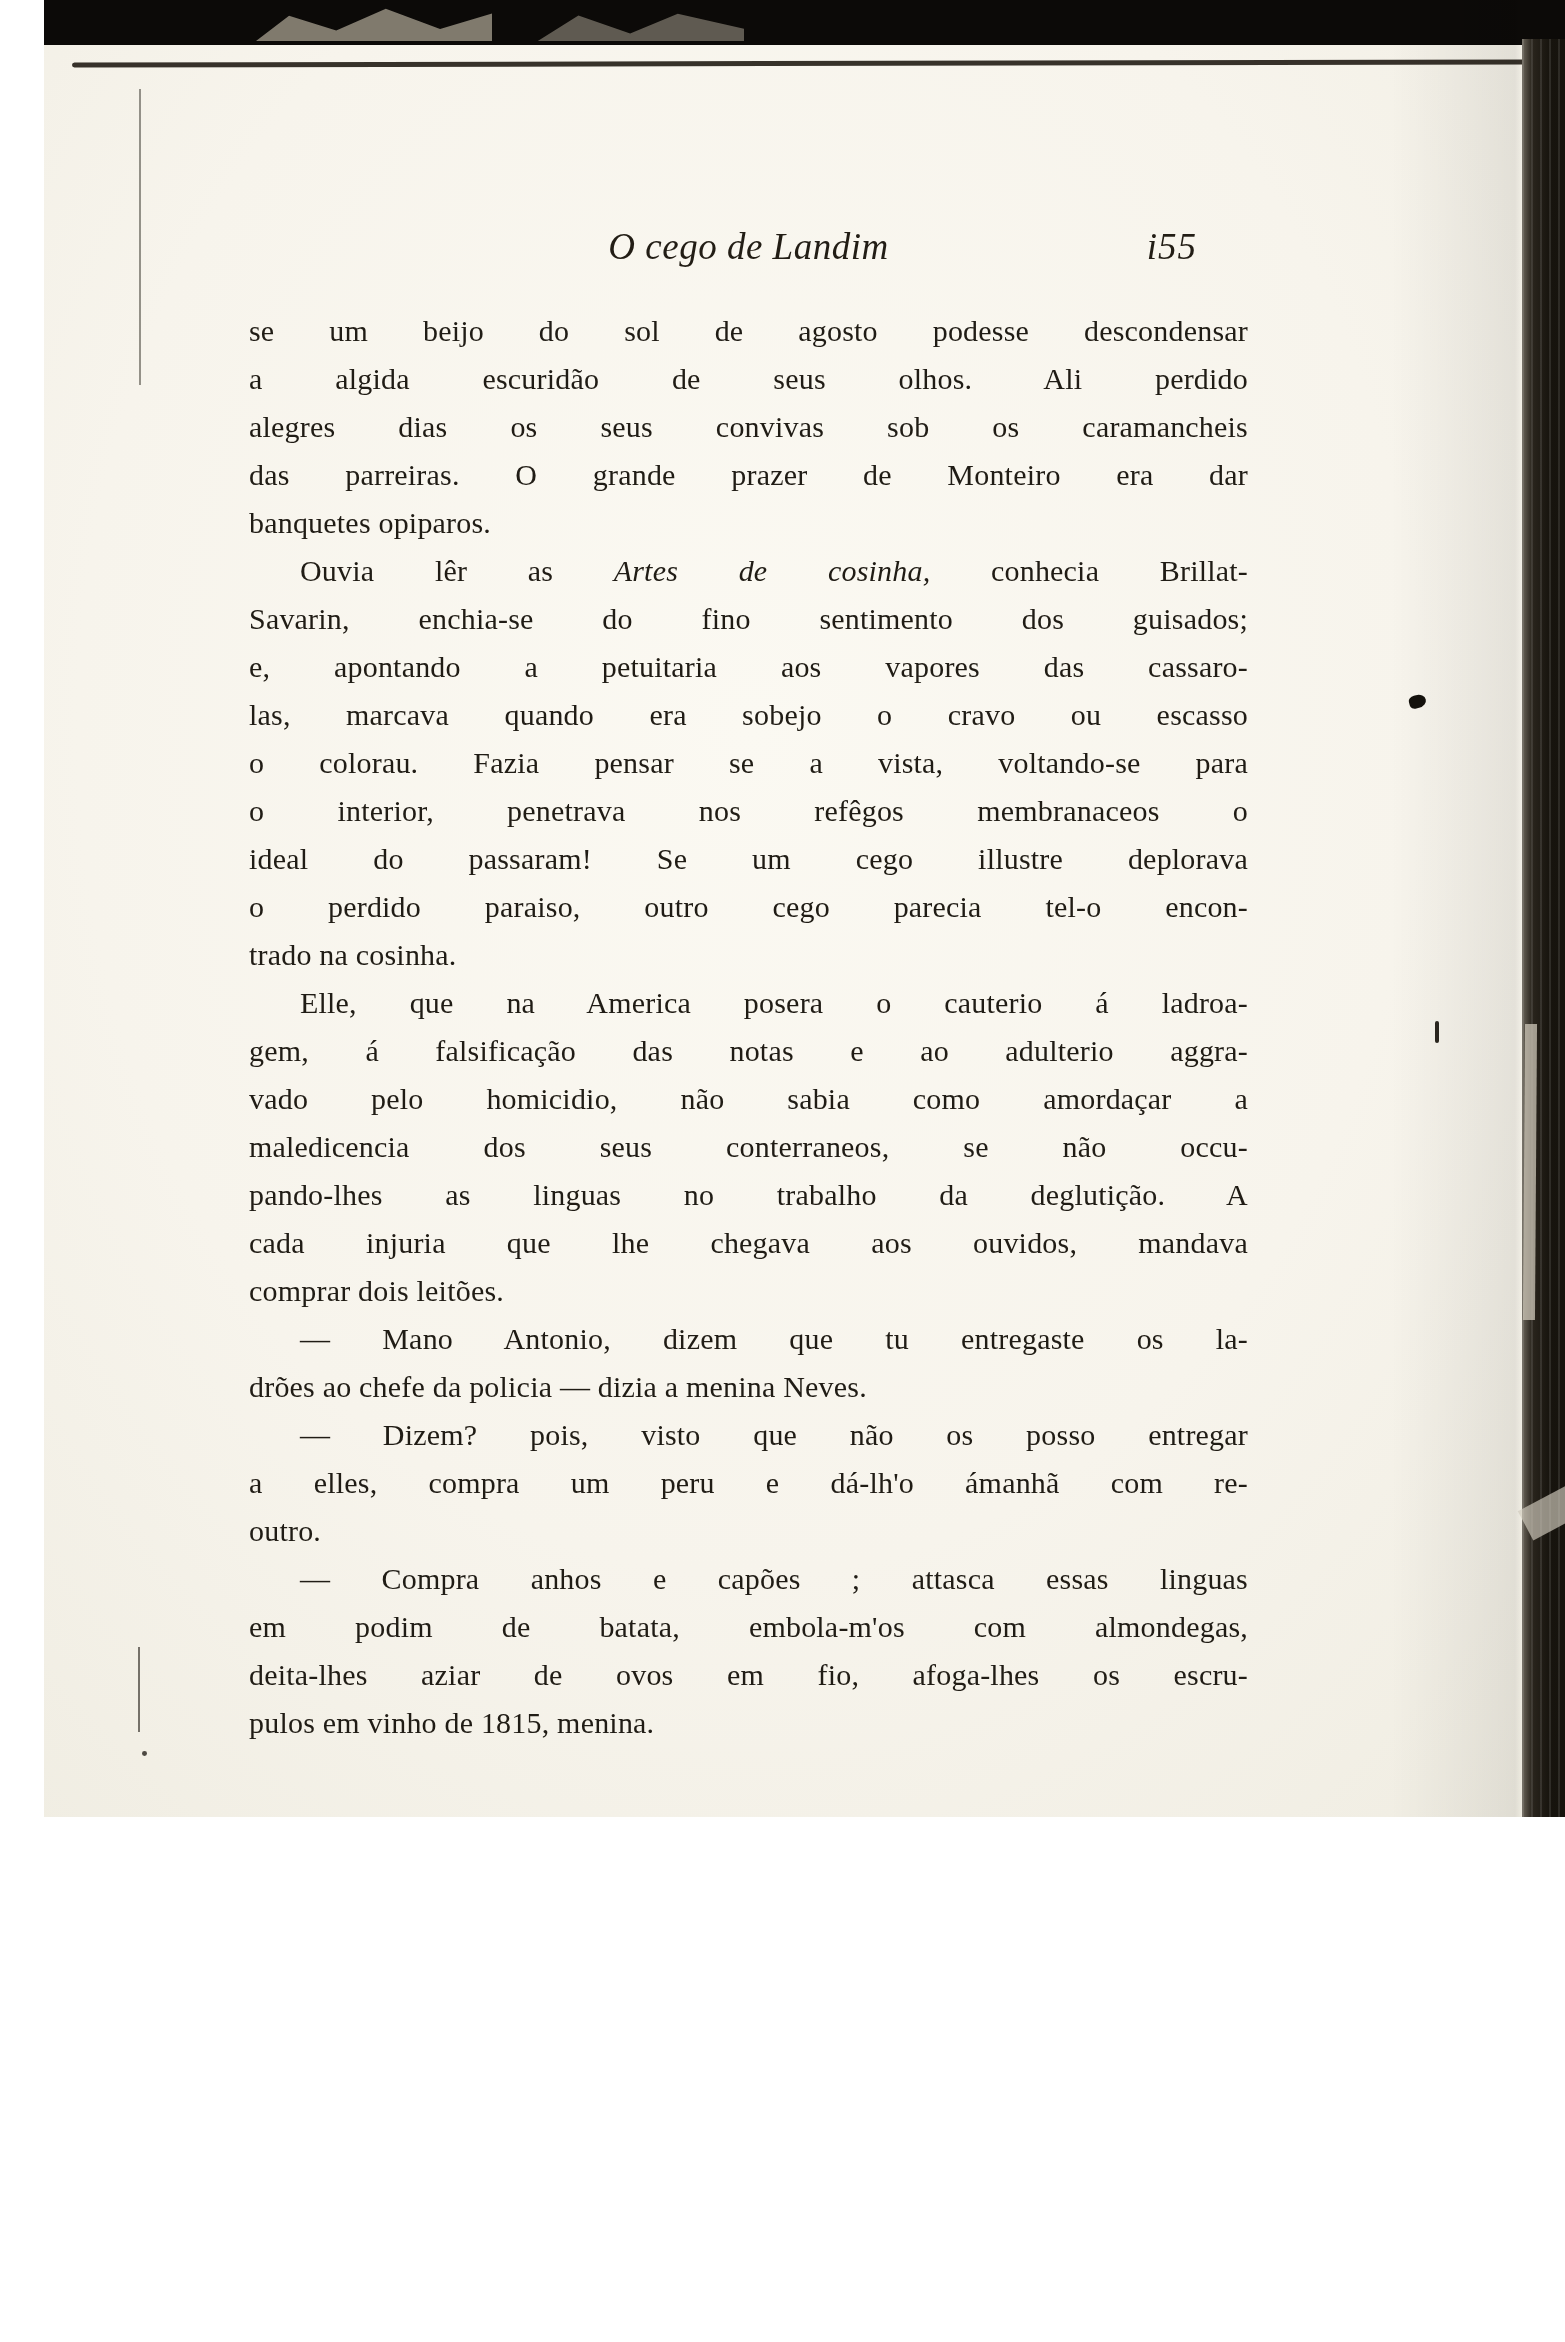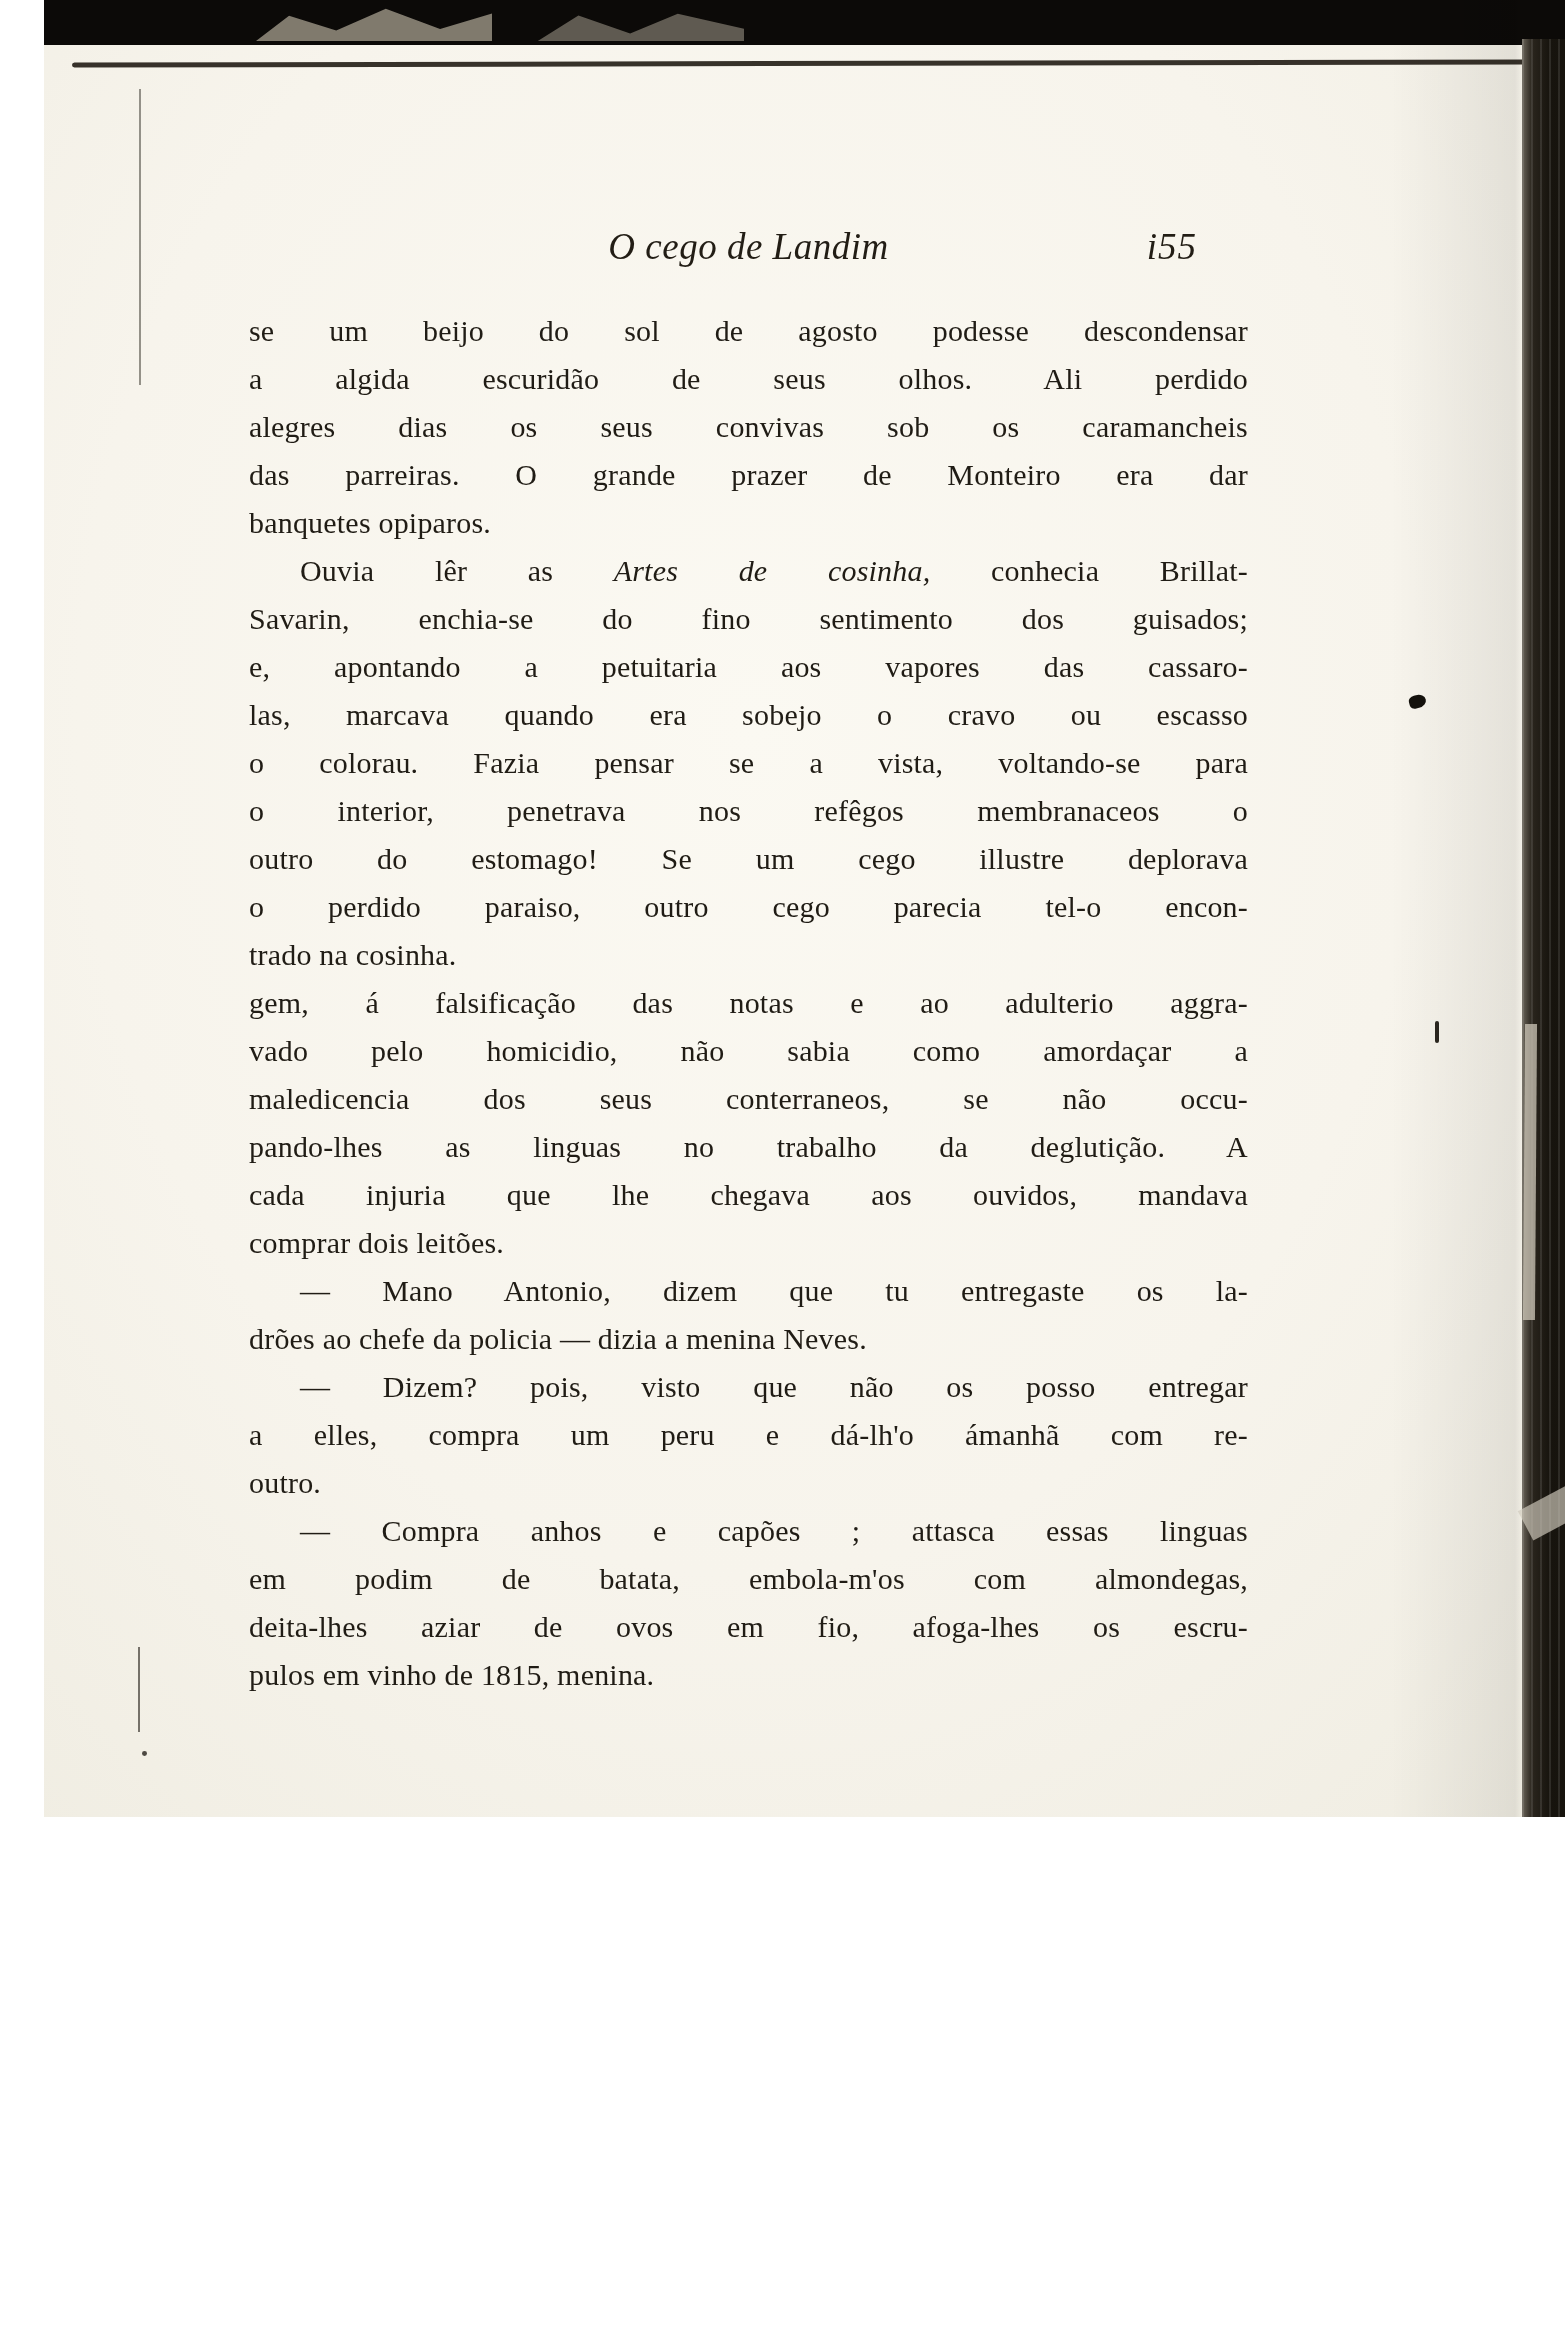--- a/index.html
+++ b/index.html
@@ -212,25 +212,26 @@
         <div class="line">das parreiras. O grande prazer de Monteiro era dar</div>
         <div class="line last">banquetes opiparos.</div>
       </div>
       <div class="para">
         <div class="line indented"><span>Ouvia lêr as </span><span class="italic">Artes de cosinha,</span><span> conhecia Brillat-</span></div>
         <div class="line">Savarin, enchia-se do fino sentimento dos guisados;</div>
         <div class="line">e, apontando a petuitaria aos vapores das cassaro-</div>
         <div class="line">las, marcava quando era sobejo o cravo ou escasso</div>
         <div class="line">o colorau. Fazia pensar se a vista, voltando-se para</div>
         <div class="line">o interior, penetrava nos refêgos membranaceos o</div>
-        <div class="line">outro do estomago! Se um cego illustre deplorava</div>
+        <div class="line">ideal do passaram! Se um cego illustre deplorava</div>
         <div class="line">o perdido paraiso, outro cego parecia tel-o encon-</div>
         <div class="line last">trado na cosinha.</div>
       </div>
       <div class="para">
+        <div class="line indented">Elle, que na America posera o cauterio á ladroa-</div>
         <div class="line">gem, á falsificação das notas e ao adulterio aggra-</div>
         <div class="line">vado pelo homicidio, não sabia como amordaçar a</div>
         <div class="line">maledicencia dos seus conterraneos, se não occu-</div>
         <div class="line">pando-lhes as linguas no trabalho da deglutição. A</div>
         <div class="line">cada injuria que lhe chegava aos ouvidos, mandava</div>
         <div class="line last">comprar dois leitões.</div>
       </div>
       <div class="para">
         <div class="line indented">— Mano Antonio, dizem que tu entregaste os la-</div>
         <div class="line last">drões ao chefe da policia — dizia a menina Neves.</div>

